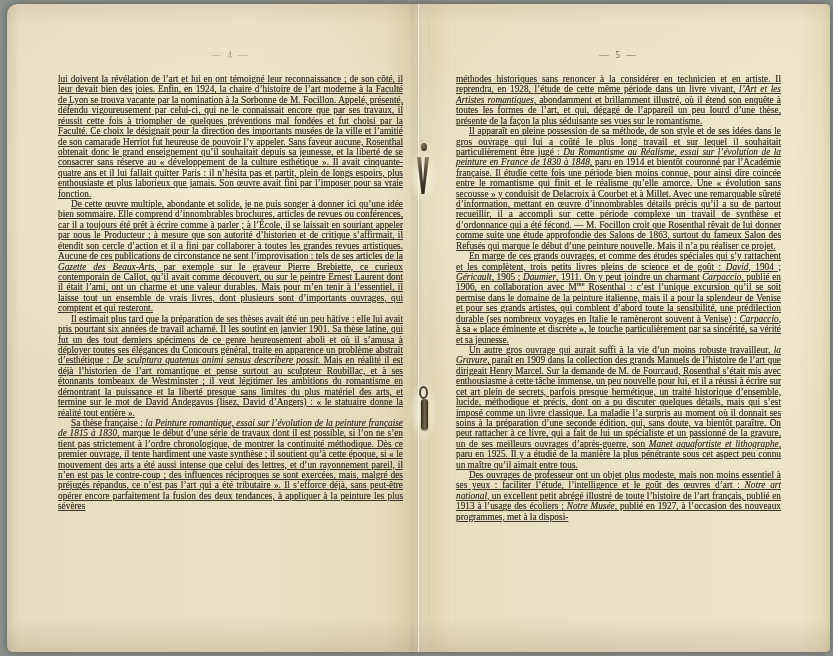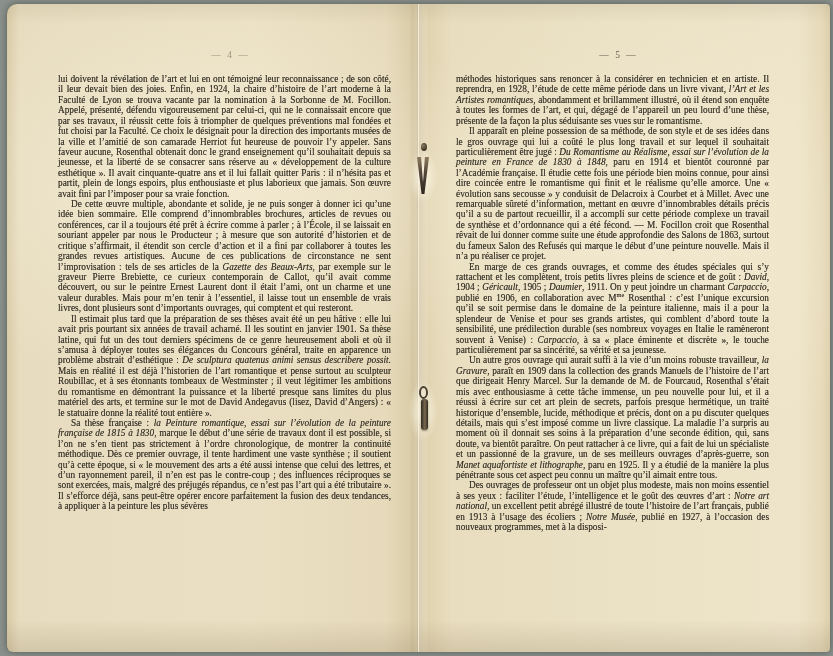--- a/index.html
+++ b/index.html
@@ -30,25 +30,26 @@
   .page-num {
     position: absolute; top: 46px; left: 0; width: 100%;
     text-align: center;
     font-size: 9.5px; letter-spacing: 2px;
     color: var(--ink, #3b352b);
   }
   .page.left  .page-num { opacity: 0.45; }
   .page.right .page-num { opacity: 0.75; }
 
   .page-text {
-    position: absolute; top: 70px; left: 0; right: 12px;
+    position: absolute; top: 70px; left: 0; right: 0;
     font-size: 9.3px; line-height: 10.42px;
     text-align: justify;
     color: var(--ink, #3b352b);
     text-shadow: 0 0 0.3px rgba(59,53,43,0.65);
+    text-decoration: underline;
   }
   .page-text p { margin: 0; padding: 0; text-indent: 13px; }
   .page-text p:first-child { text-indent: 0; }
   .page-text sup { font-size: 6.3px; line-height: 0; }
 
   
   .crease {
     position: absolute; left: 402px; top: 0; width: 18px; height: 100%;
     background: linear-gradient(90deg,
       rgba(150,130,95,0) 0,

